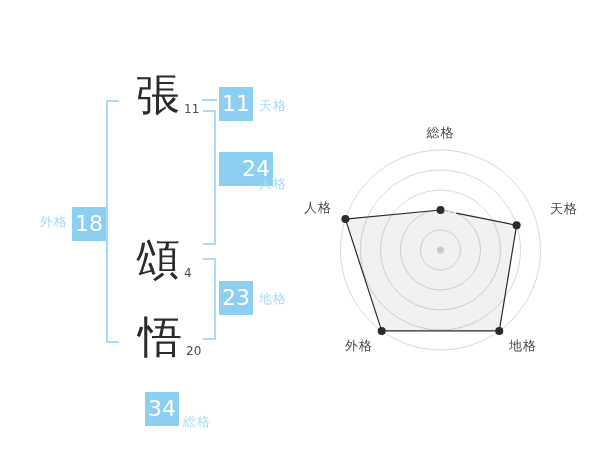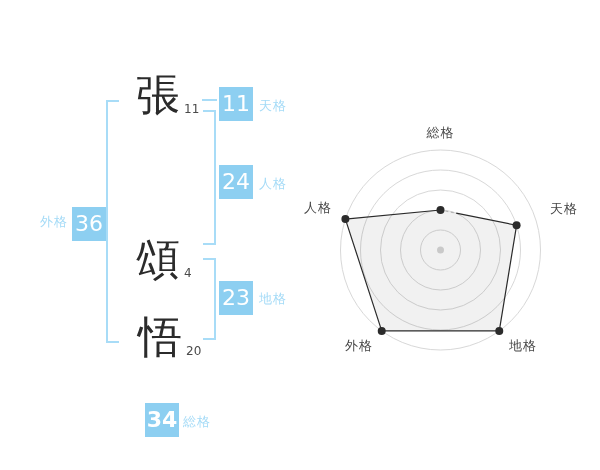--- a/index.html
+++ b/index.html
@@ -20,24 +20,24 @@
     border-top:2px solid #a8dcf7;border-bottom:2px solid #a8dcf7;border-left:2px solid #a8dcf7;}
   .bracket-jinkaku{left:203px;top:110px;width:11px;height:131px;
     border-top:2px solid #a8dcf7;border-bottom:2px solid #a8dcf7;border-right:2px solid #a8dcf7;}
   .bracket-chikaku{left:203px;top:258px;width:11px;height:78px;
     border-top:2px solid #a8dcf7;border-bottom:2px solid #a8dcf7;border-right:2px solid #a8dcf7;}
   .tick-tenkaku{left:202px;top:99px;width:15px;height:2px;background:#a8dcf7;}
   
   .badge{position:absolute;width:34px;height:34px;background:#8dcff1;color:#ffffff;
     font-size:22px;display:flex;align-items:center;justify-content:center;line-height:1;}
   .badge-tenkaku{left:219px;top:87px;}
-  .badge-jinkaku{left:219px;top:165px;}
+  .badge-jinkaku{left:219px;top:152px;padding-left:20px;}
   .badge-chikaku{left:219px;top:281px;}
   .badge-gaikaku{left:72px;top:207px;}
-  .badge-soukaku{left:145px;top:403px;font-weight:bold;}
+  .badge-soukaku{left:145px;top:392px;}
   .badge-label{position:absolute;font-size:13px;color:#a5dbf7;letter-spacing:1px;white-space:nowrap;}
   .label-tenkaku{left:259px;top:97px;}
   .label-jinkaku{left:259px;top:175px;}
   .label-chikaku{left:259px;top:290px;}
   .label-gaikaku{left:40px;top:213px;}
   .label-soukaku{left:183px;top:413px;}
   
   .radar{position:absolute;left:300px;top:110px;width:300px;height:260px;}
   .radar svg{position:absolute;left:0;top:0;}
   .radar-label{position:absolute;font-size:13px;color:#474747;letter-spacing:1px;white-space:nowrap;}
@@ -72,21 +72,21 @@
 
   <div class="badge badge-tenkaku">11</div>
   <div class="badge-label label-tenkaku">天格</div>
 
   <div class="badge badge-jinkaku">24</div>
   <div class="badge-label label-jinkaku">人格</div>
 
   <div class="badge badge-chikaku">23</div>
   <div class="badge-label label-chikaku">地格</div>
 
-  <div class="badge badge-gaikaku">36</div>
+  <div class="badge badge-gaikaku">18</div>
   <div class="badge-label label-gaikaku">外格</div>
 
   <div class="badge badge-soukaku">34</div>
   <div class="badge-label label-soukaku">総格</div>
 
   <div class="radar">
     <svg id="radar-svg" width="300" height="260" viewBox="0 0 300 260">
         <circle cx="140.5" cy="140" r="100" fill="none" stroke="#d8d8d8" stroke-width="1"></circle>
         <circle cx="140.5" cy="140" r="80" fill="none" stroke="#d8d8d8" stroke-width="1"></circle>
         <circle cx="140.5" cy="140" r="60" fill="none" stroke="#d8d8d8" stroke-width="1"></circle>

